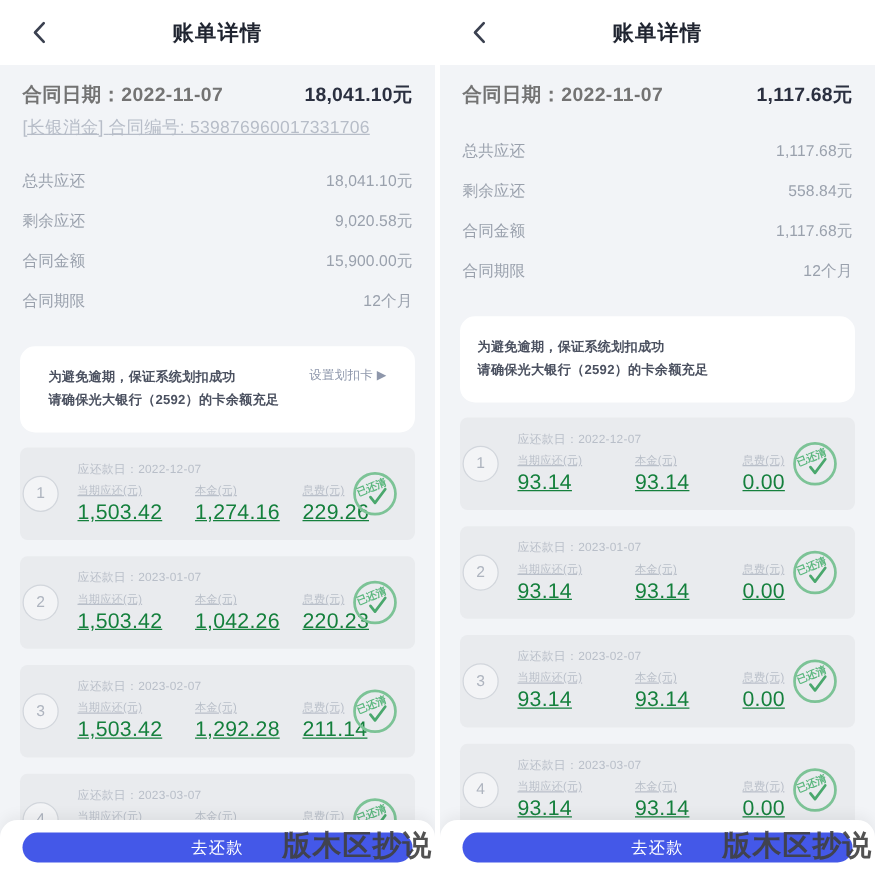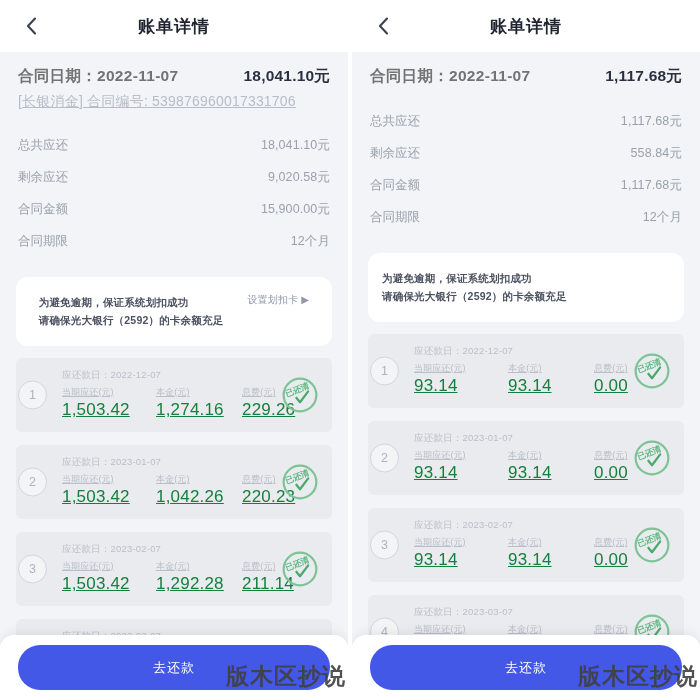--- a/index.html
+++ b/index.html
@@ -176,21 +176,21 @@
     right: 12px; top: 50%;
     transform: translateY(-50%);
     width: 40px; height: 40px;
   }
   .stamp svg { display: block; }
 
   
   .bottom-bar {
     position: absolute;
     left: 0; right: 0; bottom: 0;
-    height: 65px;
+    height: 44px;
     background: #ffffff;
     border-radius: 14px 14px 0 0;
     padding: 10px 18px;
     box-shadow: 0 -4px 10px rgba(0,0,0,.05);
   }
   .pay-btn {
     width: 100%; height: 100%;
     background: #4458e8;
     border-radius: 22px;
     border: none;

